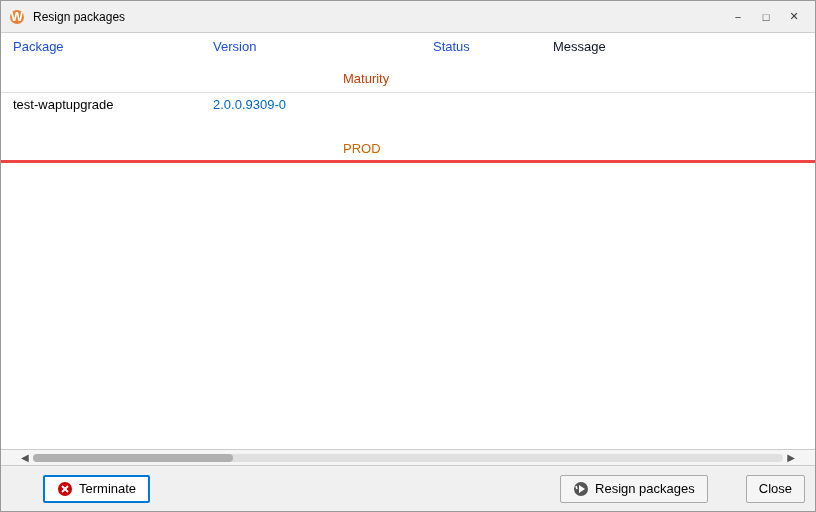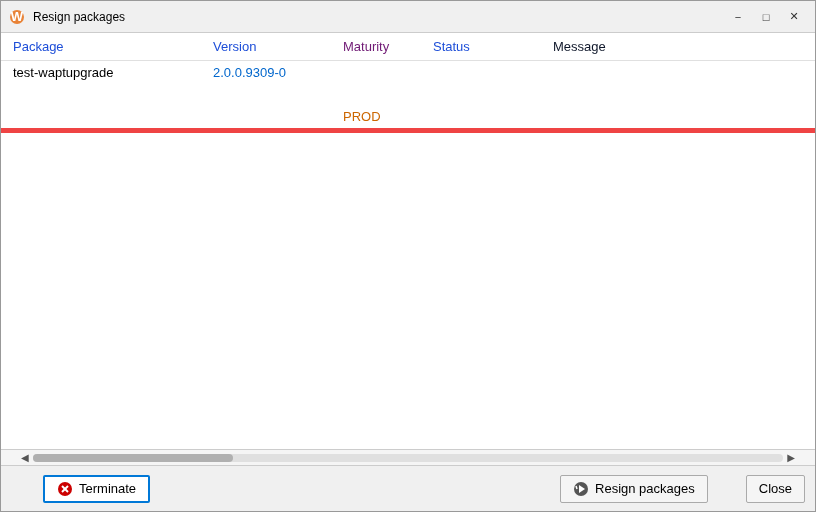--- a/index.html
+++ b/index.html
@@ -87,38 +87,39 @@
       background: white;
     }
 
     .table-header-cell {
       font-weight: normal;
       color: #1d4ed8;
       font-size: 13px;
     }
 
     .table-header-cell.maturity {
-      color: #701a75;
+      color: #c2410c;
+      margin-top: 32px;
     }
 
     .table-header-cell.message {
       color: #0f172a;
     }
 
     .table-body {
       flex: 1;
       overflow-y: auto;
       overflow-x: hidden;
     }
 
     .table-row {
       display: grid;
       grid-template-columns: 200px 130px 90px 120px 200px;
       padding: 4px 12px;
-      border-bottom: 5px solid #ef4444;
+      border-bottom: 3px solid #ef4444;
     }
 
     .cell {
       font-size: 13px;
       color: #000;
     }
 
     .cell.version {
       color: #0066cc;
     }

